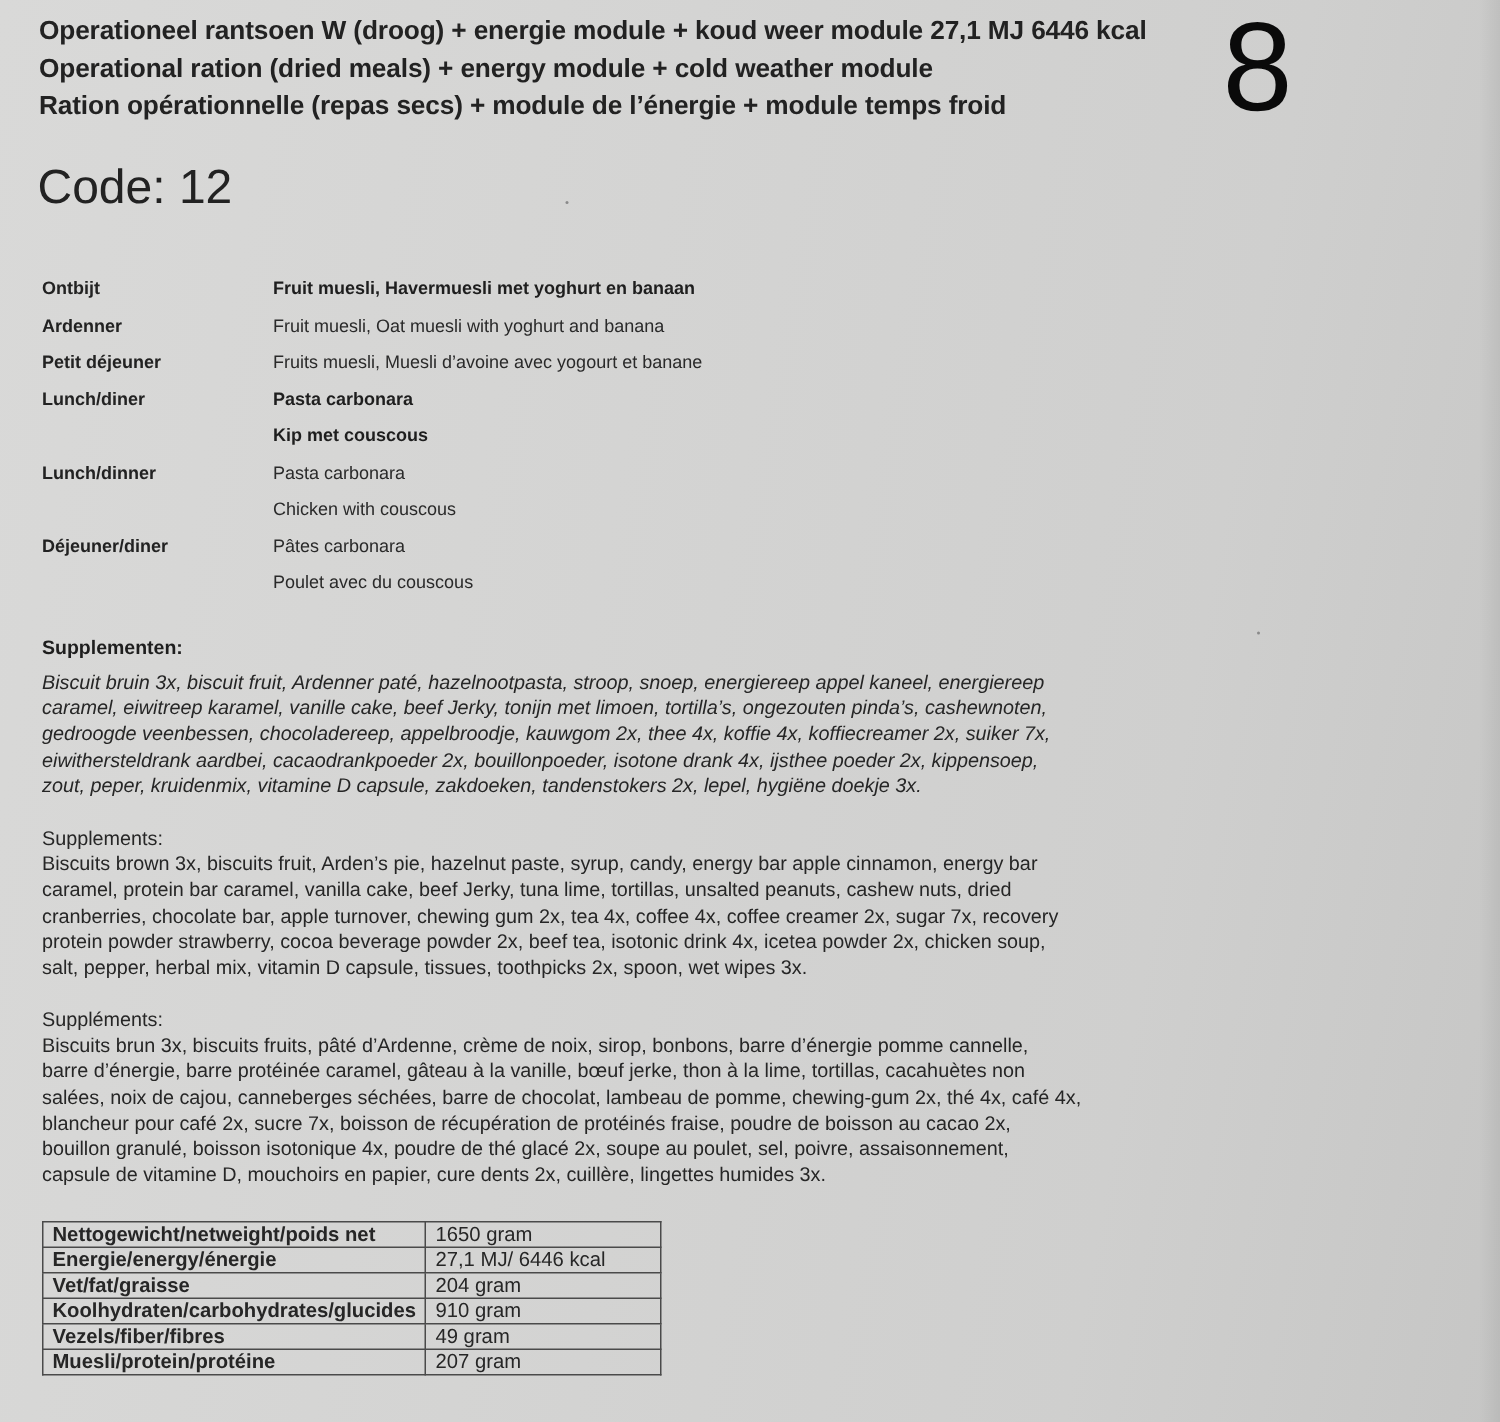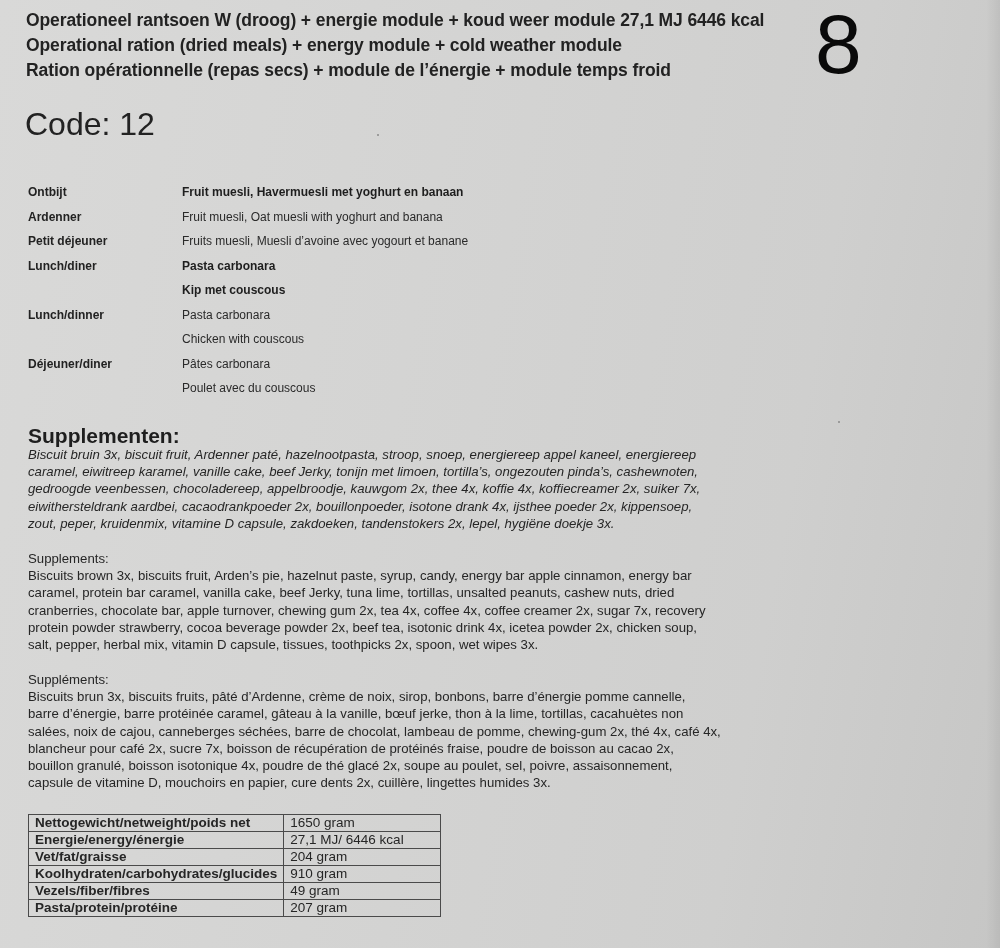--- a/index.html
+++ b/index.html
@@ -78,21 +78,21 @@
       color: #2a2a2a;
     }
     .meal-value.bold {
       font-weight: bold;
       color: #1e1e1e;
     }
     .supp-title {
       position: absolute;
       left: 28px;
       top: 424px;
-      font-size: 21px;
+      font-size: 13px;
       font-weight: bold;
       color: #1e1e1e;
     }
     .supp-block {
       position: absolute;
       left: 28px;
       width: 700px;
       font-size: 13.2px;
       line-height: 17.2px;
       color: #262626;
@@ -234,21 +234,21 @@
       </tr>
       <tr>
         <td class="k">Koolhydraten/carbohydrates/glucides</td>
         <td class="v">910 gram</td>
       </tr>
       <tr>
         <td class="k">Vezels/fiber/fibres</td>
         <td class="v">49 gram</td>
       </tr>
       <tr>
-        <td class="k">Pasta/protein/protéine</td>
+        <td class="k">Muesli/protein/protéine</td>
         <td class="v">207 gram</td>
       </tr>
     </tbody>
   </table>
 
   <div class="speck" style="left:377px; top:134px;"></div>
   <div class="speck" style="left:838px; top:421px;"></div>
 </div>
 
 </body></html>

